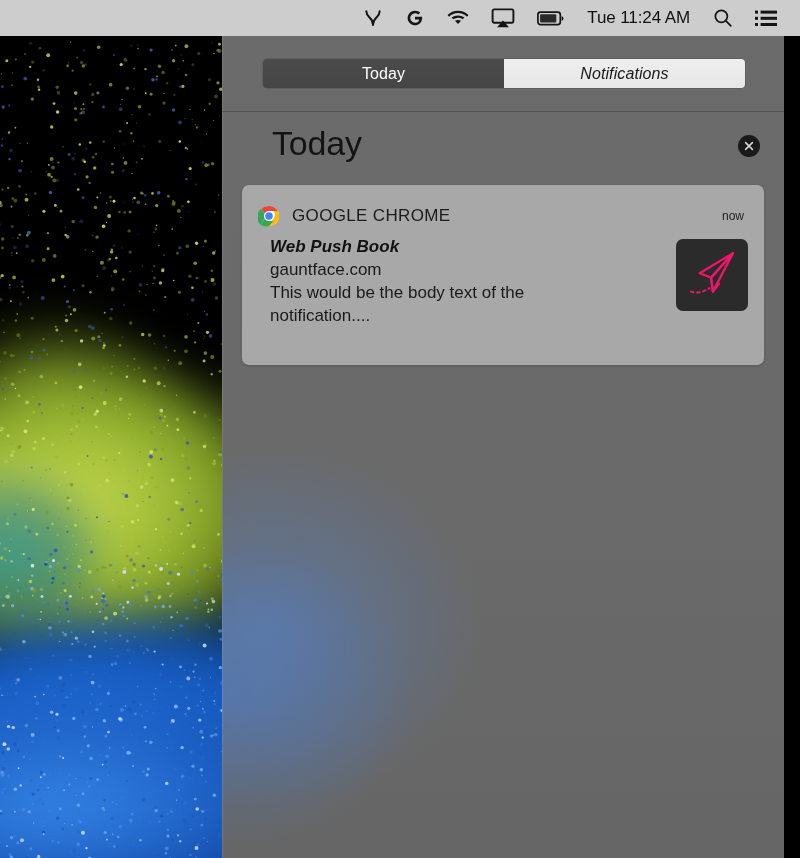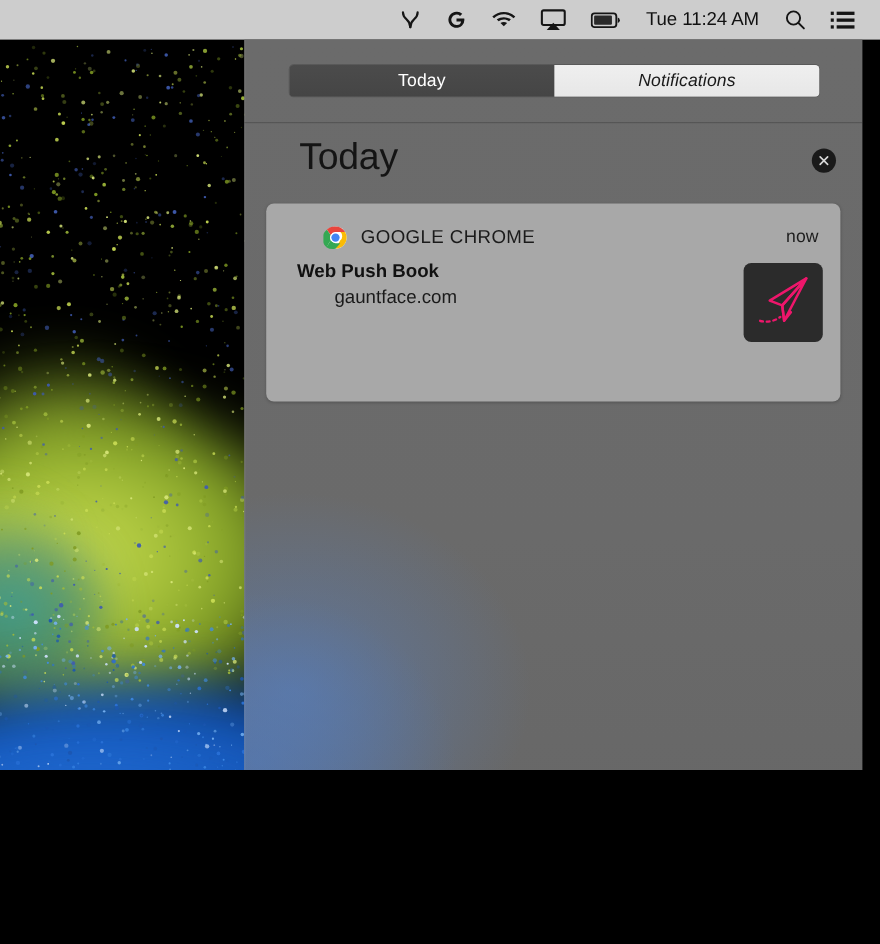--- a/index.html
+++ b/index.html
@@ -3,21 +3,21 @@
 <meta charset="utf-8">
 <style>
   * { margin:0; padding:0; box-sizing:border-box; }
   html, body {
     width:800px; height:858px;
     overflow:hidden;
     font-family:"Liberation Sans", sans-serif;
     background:#000;
   }
 
-  #screen { position:relative; width:800px; height:700px; overflow:hidden; }
+  #screen { position:relative; width:800px; height:858px; overflow:hidden; }
 
   
   #wallpaper {
     position:absolute; left:0; top:0; width:800px; height:858px;
     background:#000;
   }
   .powder {
     position:absolute;
     border-radius:50%;
     filter:blur(26px);
@@ -151,43 +151,43 @@
     width:522px; height:180px;
     background:#a8a8a8;
     border-radius:7px;
     box-shadow:0 1px 3px rgba(0,0,0,0.18);
     overflow:hidden;
   }
   #card-header {
     position:relative; height:48px;
     display:flex; align-items:center;
     padding:14px 20px 0 16px;
-    margin-left:36px;
   }
   #chrome-icon { width:22px; height:22px; flex:0 0 22px; }
   #app-name {
     margin-left:12px;
     font-size:17px; color:#1b1b1b; letter-spacing:0.35px;
   }
   #card-time {
     margin-left:auto;
-    font-size:16px; color:#1e1e1e;
+    font-size:12px; color:#1e1e1e;
   }
   #card-body {
     position:relative;
     padding:0 16px 0 28px;
     display:flex;
   }
   #card-text { flex:1 1 auto; padding-top:2px; }
   #notif-title {
     font-size:17px; font-weight:bold; color:#111;
     line-height:1.36;
+    font-style:italic;
   }
   #notif-site {
-    font-size:17px; color:#1a1a1a; line-height:1.36;margin-left:34px;
+    font-size:17px; color:#1a1a1a; line-height:1.36;
   }
   #notif-body {
     font-size:17px; color:#1a1a1a; line-height:1.36;
     max-width:320px;
   }
   #notif-image {
     flex:0 0 72px; width:72px; height:72px;
     margin-left:10px; margin-top:6px;
     background:#2b2b2b;
     border-radius:7px;
@@ -1851,20 +1851,21 @@
           <circle cx="24" cy="24" r="8.2" fill="#4285f4"></circle>
         </svg>
         <div id="app-name">GOOGLE CHROME</div>
         <div id="card-time">now</div>
       </div>
 
       <div id="card-body">
         <div id="card-text">
           <div id="notif-title">Web Push Book</div>
           <div id="notif-site">gauntface.com</div>
+          <div id="notif-body">This would be the body text of the notification....</div>
         </div>
 
         <div id="notif-image">
           <svg width="56" height="56" viewBox="0 0 64 64">
             <g fill="none" stroke="#ee166b" stroke-width="2.6" stroke-linejoin="round" stroke-linecap="round">
               <path d="M56 7 L18 30 L31 35 Z"></path>
               <path d="M56 7 L31 35 L33 51 Z"></path>
               <path d="M31 35 L33 51 L40 42"></path>
             </g>
             <path d="M8 51 C 14 53, 22 52, 29 47" fill="none" stroke="#ee166b" stroke-width="2.4" stroke-linecap="round" stroke-dasharray="3 4"></path>

